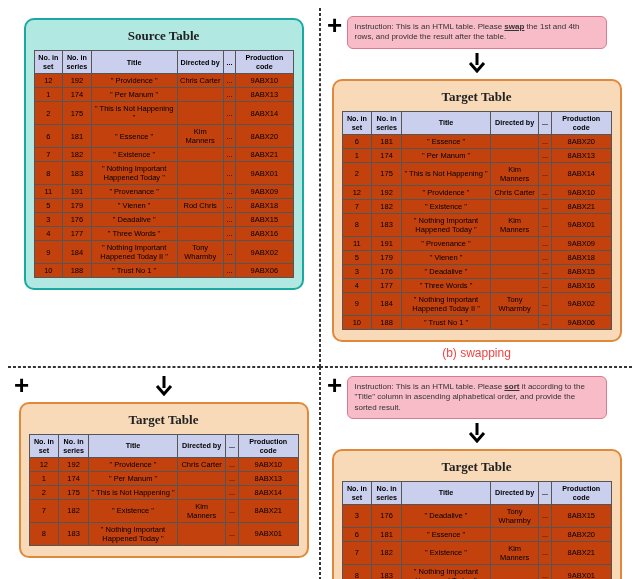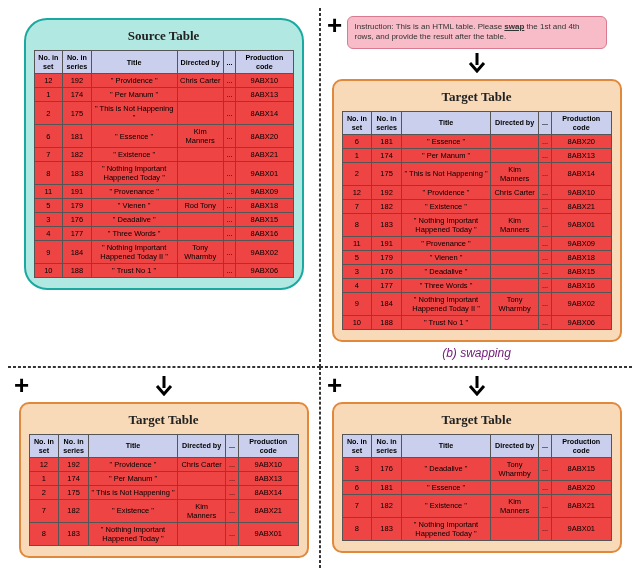--- a/index.html
+++ b/index.html
@@ -26,34 +26,34 @@
   .cell.tl { border-top: none; border-left: none; }
   .cell.tr { border-top: none; border-right: none; }
   .cell.bl { border-bottom: none; border-left: none; }
   .cell.br { border-bottom: none; border-right: none; }
   .panel {
     border: 2px solid;
     border-radius: 10px;
     padding: 6px 8px 10px;
     margin: 4px auto;
   }
-  .panel.teal { border-color: #1aa9a0; background: #b2e8e2; max-width: 280px; border-radius: 23px; }
+  .panel.teal { border-color: #1aa9a0; background: #b2e8e2; max-width: 280px; }
   .panel.orange { border-color: #e0893c; background: #f8d9b8; max-width: 290px; }
   .panel-title {
     text-align: center;
     font-weight: bold;
     font-size: 13px;
     margin: 2px 0 6px 0;
     color: #222;
     font-family: Georgia, serif;
   }
   .tbl {
     width: 100%;
     border-collapse: collapse;
-    background: #ef4444;
+    background: #c2410c;
     font-size: 7.5px;
   }
   .tbl th, .tbl td {
     border: 1px solid #555;
     padding: 2px 2px;
     text-align: center;
     vertical-align: middle;
   }
   .tbl th {
     background: #c9cfed;
@@ -86,22 +86,21 @@
   }
   .arrow {
     text-align: center;
     margin: 2px 0;
   }
   .arrow svg { display: inline-block; }
   .caption {
     text-align: center;
     font-size: 12px;
     margin-top: 2px;
-    color: #701a75;
-    font-style: italic;
+    color: #ef4444;
   }
 </style>
 </head>
 <body>
 
 <div class="grid">
 
   <div class="cell tl">
     <div class="panel teal">
       <div class="panel-title">Source Table</div>
@@ -170,21 +169,21 @@
               <td>191</td>
               <td>" Provenance "</td>
               <td></td>
               <td>...</td>
               <td>9ABX09</td>
             </tr>
             <tr>
               <td>5</td>
               <td>179</td>
               <td>" Vienen "</td>
-              <td>Rod Tony</td>
+              <td>Rod Chris</td>
               <td>...</td>
               <td>8ABX18</td>
             </tr>
             <tr>
               <td>3</td>
               <td>176</td>
               <td>" Deadalive "</td>
               <td></td>
               <td>...</td>
               <td>8ABX15</td>
@@ -406,20 +405,23 @@
               <td>9ABX01</td>
             </tr>
           </tbody>
       </table>
     </div>
 
   </div>
 
   <div class="cell br">
     <span class="plus" style="top:4px; left:6px;">+</span>
+    <div class="instruction">
+      <span>Instruction: This is an HTML table. Please </span><span class="kw">sort</span><span> it according to the "Title" column in ascending alphabetical order, and provide the sorted result.</span>
+    </div>
     <div class="arrow">
       <svg width="18" height="20">
           <path d="M9 0 L9 12 M2 10 L9 18 L16 10" stroke="#000" stroke-width="3" fill="none"></path>
         </svg>
     </div>
     <div class="panel orange">
       <div class="panel-title">Target Table</div>
       <table class="tbl">
         <thead>
             <tr>

